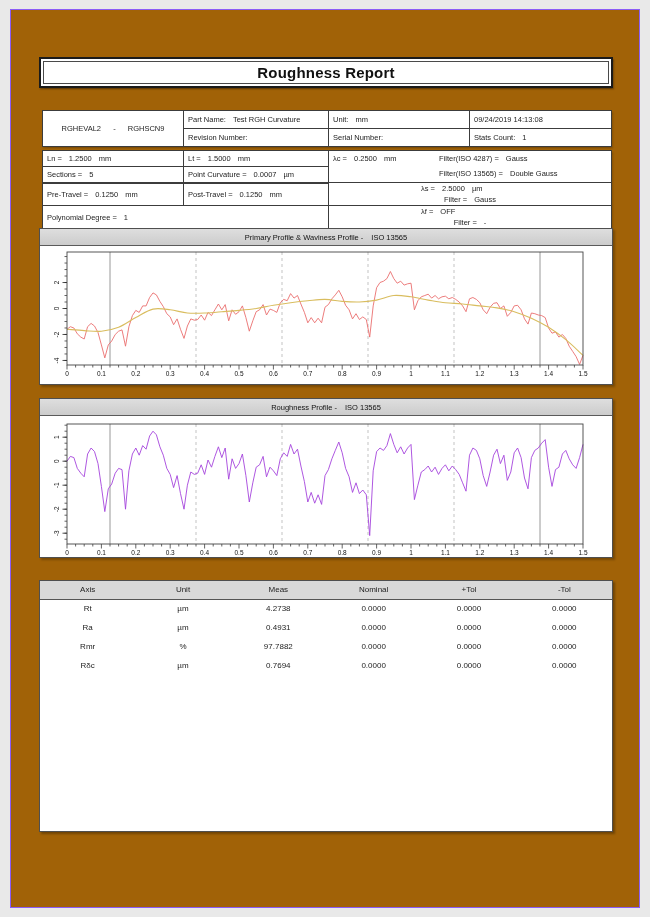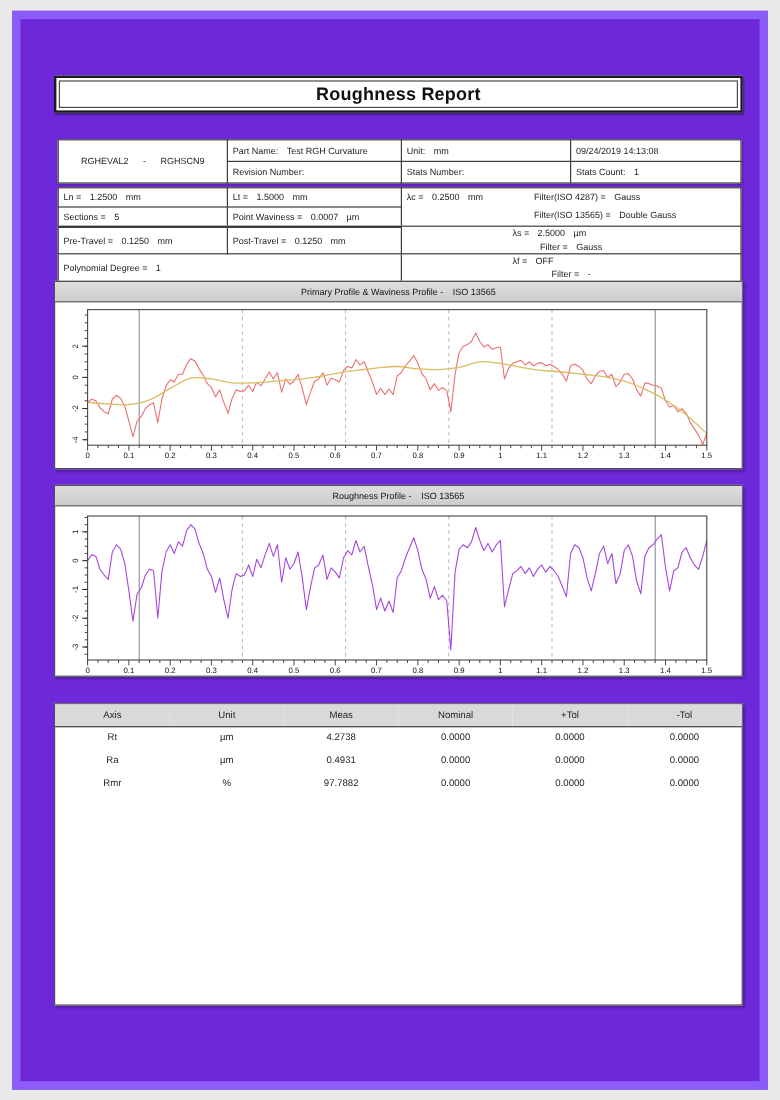--- a/index.html
+++ b/index.html
@@ -1,17 +1,17 @@
 <!DOCTYPE html>
 <html><head>
 <meta charset="utf-8">
 <style>
   * { margin:0; padding:0; box-sizing:border-box; }
   html,body { width:650px; height:917px; background:#e9e9e9; font-family:"Liberation Sans", sans-serif; }
-  .page { position:absolute; left:10px; top:9px; width:630px; height:899px; background:#6d28d9; border:7px solid #8b5cf6; overflow:hidden; }
+  .page { position:absolute; left:10px; top:9px; width:630px; height:899px; background:#a16207; border:1px solid #8b5cf6; overflow:hidden; }
 
   
   .titlebox { position:absolute; left:28px; top:47px; width:574px; height:31px; border:2px solid #1b1b1b; padding:2px; background:#fff; box-shadow:1px 1.5px 1.5px rgba(0,0,0,.35); }
   .titlebox-inner { height:100%; border:1px solid #4a4a4a; display:flex; align-items:center; justify-content:center; }
   .titlebox-inner span { font-size:15px; font-weight:bold; color:#111; letter-spacing:.2px; }
 
   
   table.info { position:absolute; border-collapse:collapse; font-size:7.5px; color:#1d1d1d; table-layout:fixed; background:#fff; box-shadow:1px 1.5px 1.5px rgba(0,0,0,.2); }
   table.info td { border:1px solid #3c3c3c; padding:1px 4px; vertical-align:middle; overflow:hidden; white-space:nowrap; }
   .hdrtable { left:31px; top:100px; width:569px; }
@@ -77,21 +77,21 @@
       </td>
       <td>
         <span>09/24/2019 14:13:08</span>
       </td>
     </tr>
     <tr>
       <td>
         <span>Revision Number:</span><span class="val"></span>
       </td>
       <td>
-        <span>Stats Number:</span><span class="val"></span>
+        <span>Serial Number:</span><span class="val"></span>
       </td>
       <td>
         <span>Stats Count:</span><span class="val">1</span>
       </td>
     </tr>
   </tbody>
     </table>
 
   <table class="info paramtable">
     <colgroup>
@@ -117,21 +117,21 @@
             <div><span>Filter(ISO 13565) =</span><span class="val">Double Gauss</span></div>
           </div>
         </div>
       </td>
     </tr>
     <tr class="blocksep">
       <td>
         <span>Sections =</span><span class="val">5</span>
       </td>
       <td>
-        <span>Point Waviness =</span><span class="val">0.0007</span><span class="unit">µm</span>
+        <span>Point Curvature =</span><span class="val">0.0007</span><span class="unit">µm</span>
       </td>
     </tr>
     <tr>
       <td>
         <span>Pre-Travel =</span><span class="val">0.1250</span><span class="unit">mm</span>
       </td>
       <td>
         <span>Post-Travel =</span><span class="val">0.1250</span><span class="unit">mm</span>
       </td>
       <td class="splitcell">
@@ -439,17 +439,25 @@
             <td>0.0000</td>
           </tr>
           <tr>
             <td>Rmr</td>
             <td>%</td>
             <td>97.7882</td>
             <td>0.0000</td>
             <td>0.0000</td>
             <td>0.0000</td>
           </tr>
+          <tr>
+            <td>Rδc</td>
+            <td>µm</td>
+            <td>0.7694</td>
+            <td>0.0000</td>
+            <td>0.0000</td>
+            <td>0.0000</td>
+          </tr>
         </tbody>
     </table>
   </div>
 
 </div>
 
 </body></html>

